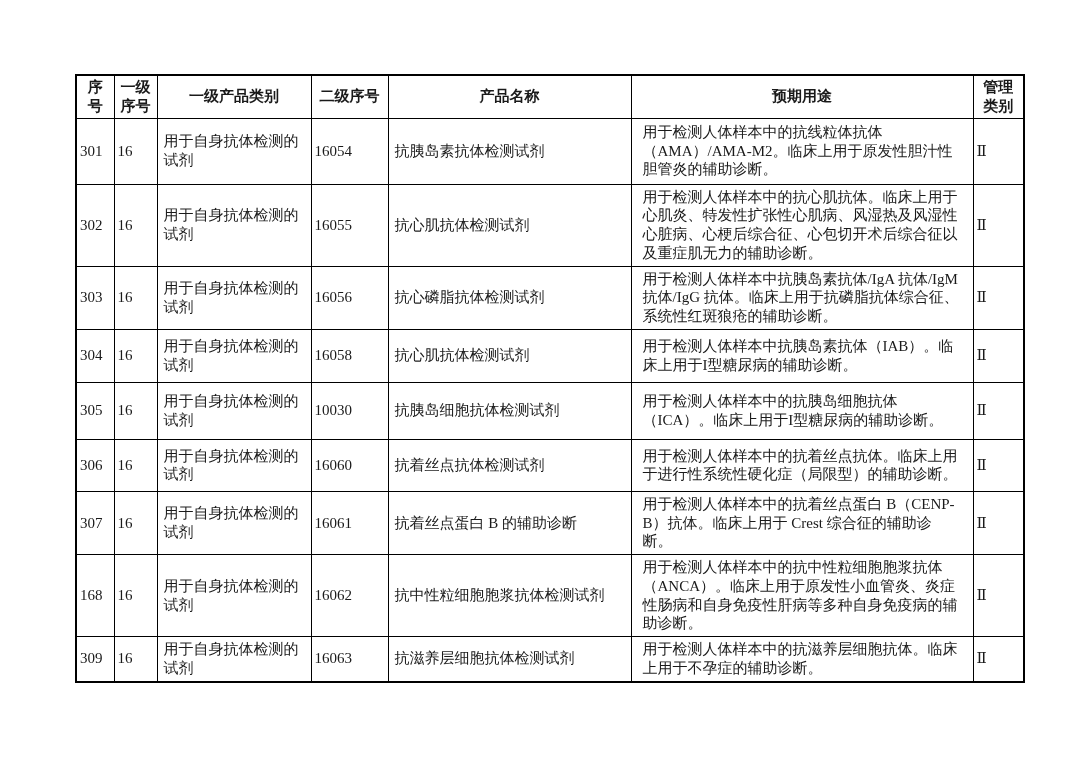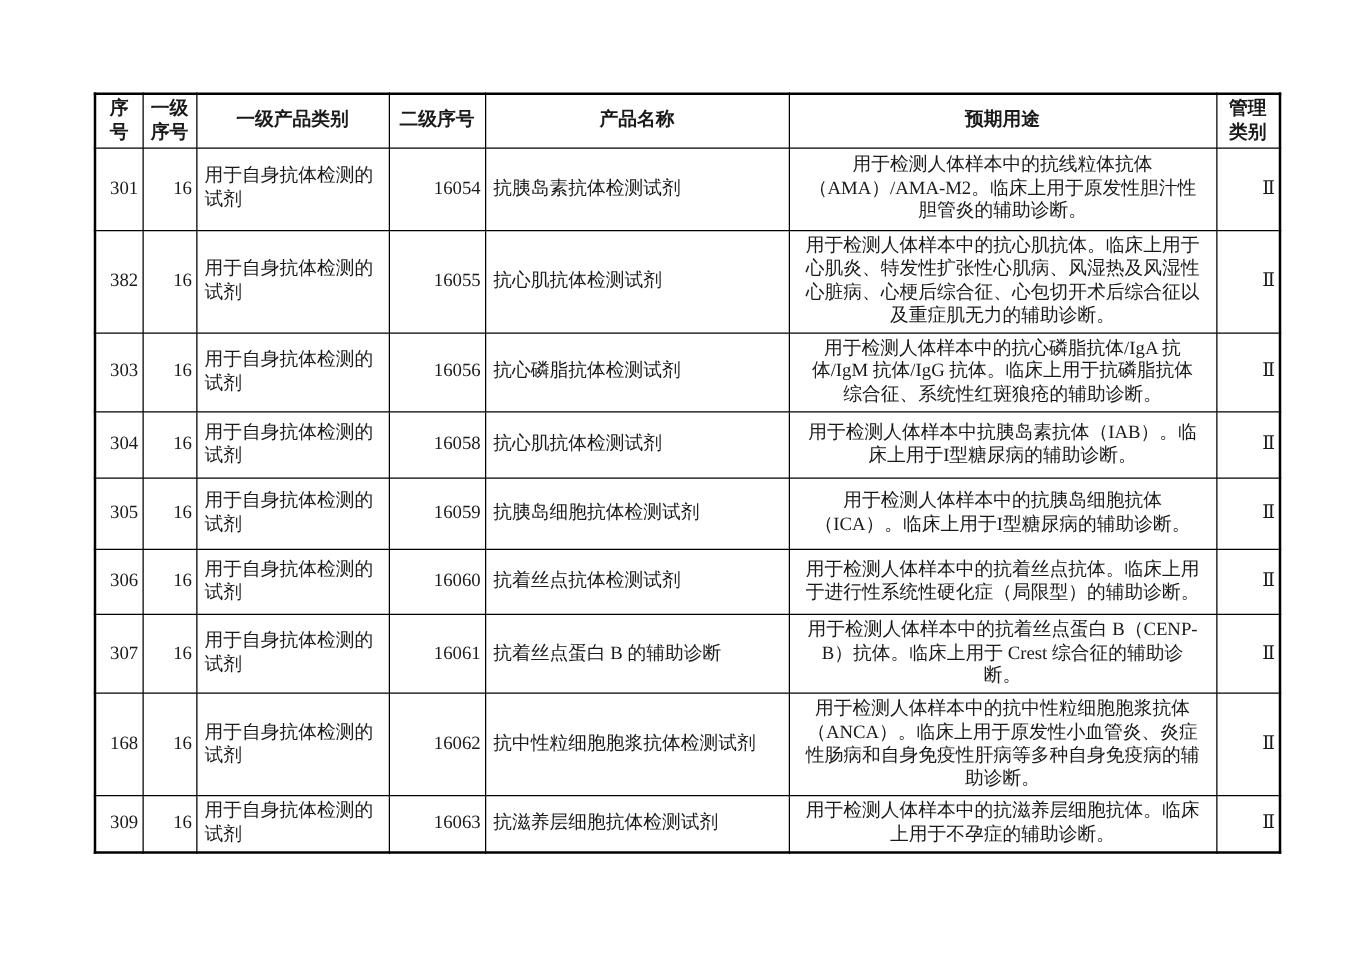--- a/index.html
+++ b/index.html
@@ -37,29 +37,29 @@
     vertical-align: middle;
     overflow: hidden;
     word-break: break-word;
   }
   table.catalog th {
     font-weight: bold;
     text-align: center;
     padding: 2px 4px;
   }
   td.c-center {
-    text-align: right;
+    text-align: left;
     padding: 2px 3px;
   }
   td.c-left {
     text-align: left;
     padding: 3px 6px;
   }
   td.c-use {
-    text-align: center;
+    text-align: left;
     padding: 3px 11px;
     line-height: 1.3;
     margin-top: 10px;
   }
 </style>
 </head>
 <body>
 
 <div class="page">
   <div class="table-wrap">
@@ -86,51 +86,51 @@
       <tr style="height:66px">
         <td class="c-center">301</td>
         <td class="c-center">16</td>
         <td class="c-left">用于自身抗体检测的试剂</td>
         <td class="c-center">16054</td>
         <td class="c-left">抗胰岛素抗体检测试剂</td>
         <td class="c-use">用于检测人体样本中的抗线粒体抗体（AMA）/AMA-M2。临床上用于原发性胆汁性胆管炎的辅助诊断。</td>
         <td class="c-center">Ⅱ</td>
       </tr>
       <tr style="height:74px">
-        <td class="c-center">382</td>
+        <td class="c-center">302</td>
         <td class="c-center">16</td>
         <td class="c-left">用于自身抗体检测的试剂</td>
         <td class="c-center">16055</td>
         <td class="c-left">抗心肌抗体检测试剂</td>
         <td class="c-use">用于检测人体样本中的抗心肌抗体。临床上用于心肌炎、特发性扩张性心肌病、风湿热及风湿性心脏病、心梗后综合征、心包切开术后综合征以及重症肌无力的辅助诊断。</td>
         <td class="c-center">Ⅱ</td>
       </tr>
       <tr style="height:58px">
         <td class="c-center">303</td>
         <td class="c-center">16</td>
         <td class="c-left">用于自身抗体检测的试剂</td>
         <td class="c-center">16056</td>
         <td class="c-left">抗心磷脂抗体检测试剂</td>
-        <td class="c-use">用于检测人体样本中的抗心磷脂抗体/IgA 抗体/IgM 抗体/IgG 抗体。临床上用于抗磷脂抗体综合征、系统性红斑狼疮的辅助诊断。</td>
+        <td class="c-use">用于检测人体样本中抗胰岛素抗体/IgA 抗体/IgM 抗体/IgG 抗体。临床上用于抗磷脂抗体综合征、系统性红斑狼疮的辅助诊断。</td>
         <td class="c-center">Ⅱ</td>
       </tr>
       <tr style="height:53px">
         <td class="c-center">304</td>
         <td class="c-center">16</td>
         <td class="c-left">用于自身抗体检测的试剂</td>
         <td class="c-center">16058</td>
         <td class="c-left">抗心肌抗体检测试剂</td>
         <td class="c-use">用于检测人体样本中抗胰岛素抗体（IAB）。临床上用于I型糖尿病的辅助诊断。</td>
         <td class="c-center">Ⅱ</td>
       </tr>
       <tr style="height:57px">
         <td class="c-center">305</td>
         <td class="c-center">16</td>
         <td class="c-left">用于自身抗体检测的试剂</td>
-        <td class="c-center">16059</td>
+        <td class="c-center">10030</td>
         <td class="c-left">抗胰岛细胞抗体检测试剂</td>
         <td class="c-use">用于检测人体样本中的抗胰岛细胞抗体（ICA）。临床上用于I型糖尿病的辅助诊断。</td>
         <td class="c-center">Ⅱ</td>
       </tr>
       <tr style="height:52px">
         <td class="c-center">306</td>
         <td class="c-center">16</td>
         <td class="c-left">用于自身抗体检测的试剂</td>
         <td class="c-center">16060</td>
         <td class="c-left">抗着丝点抗体检测试剂</td>

